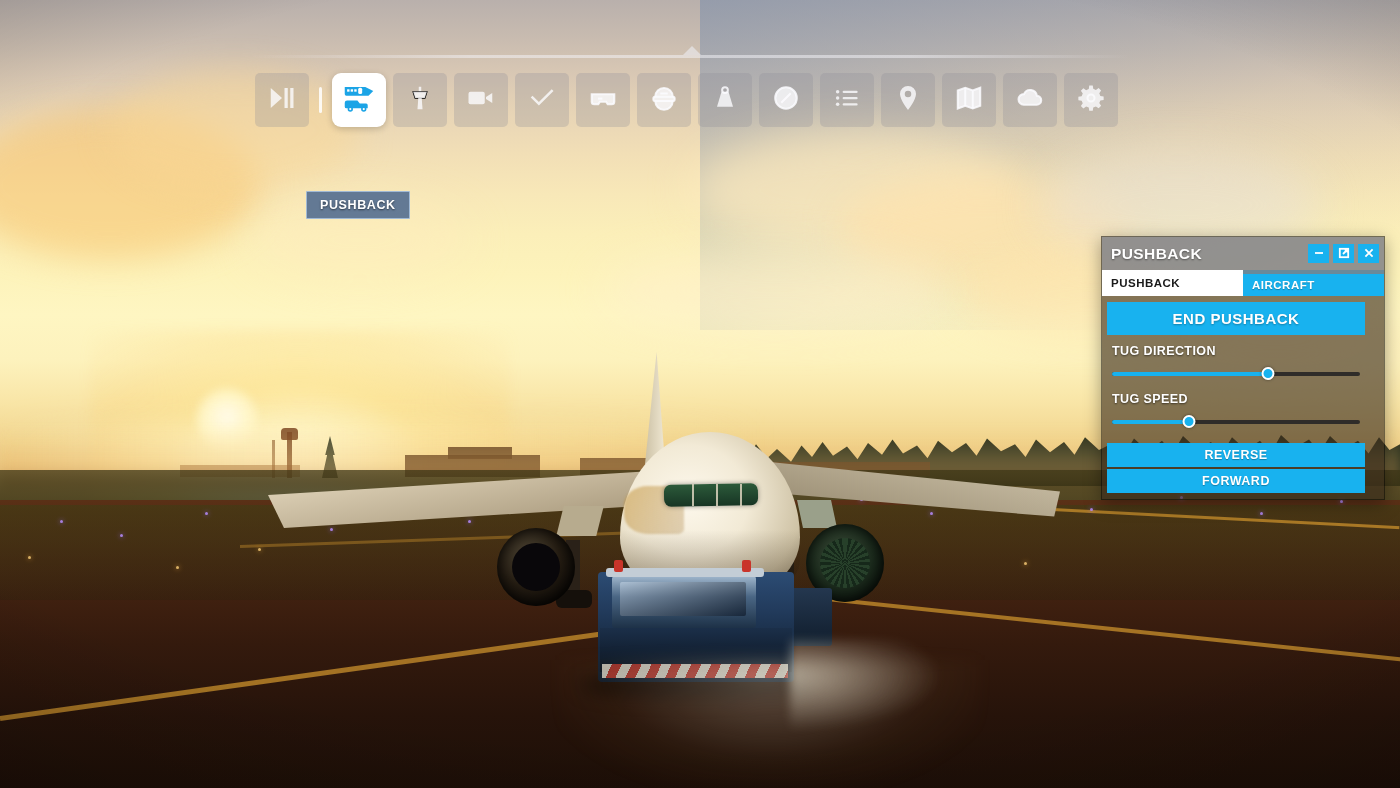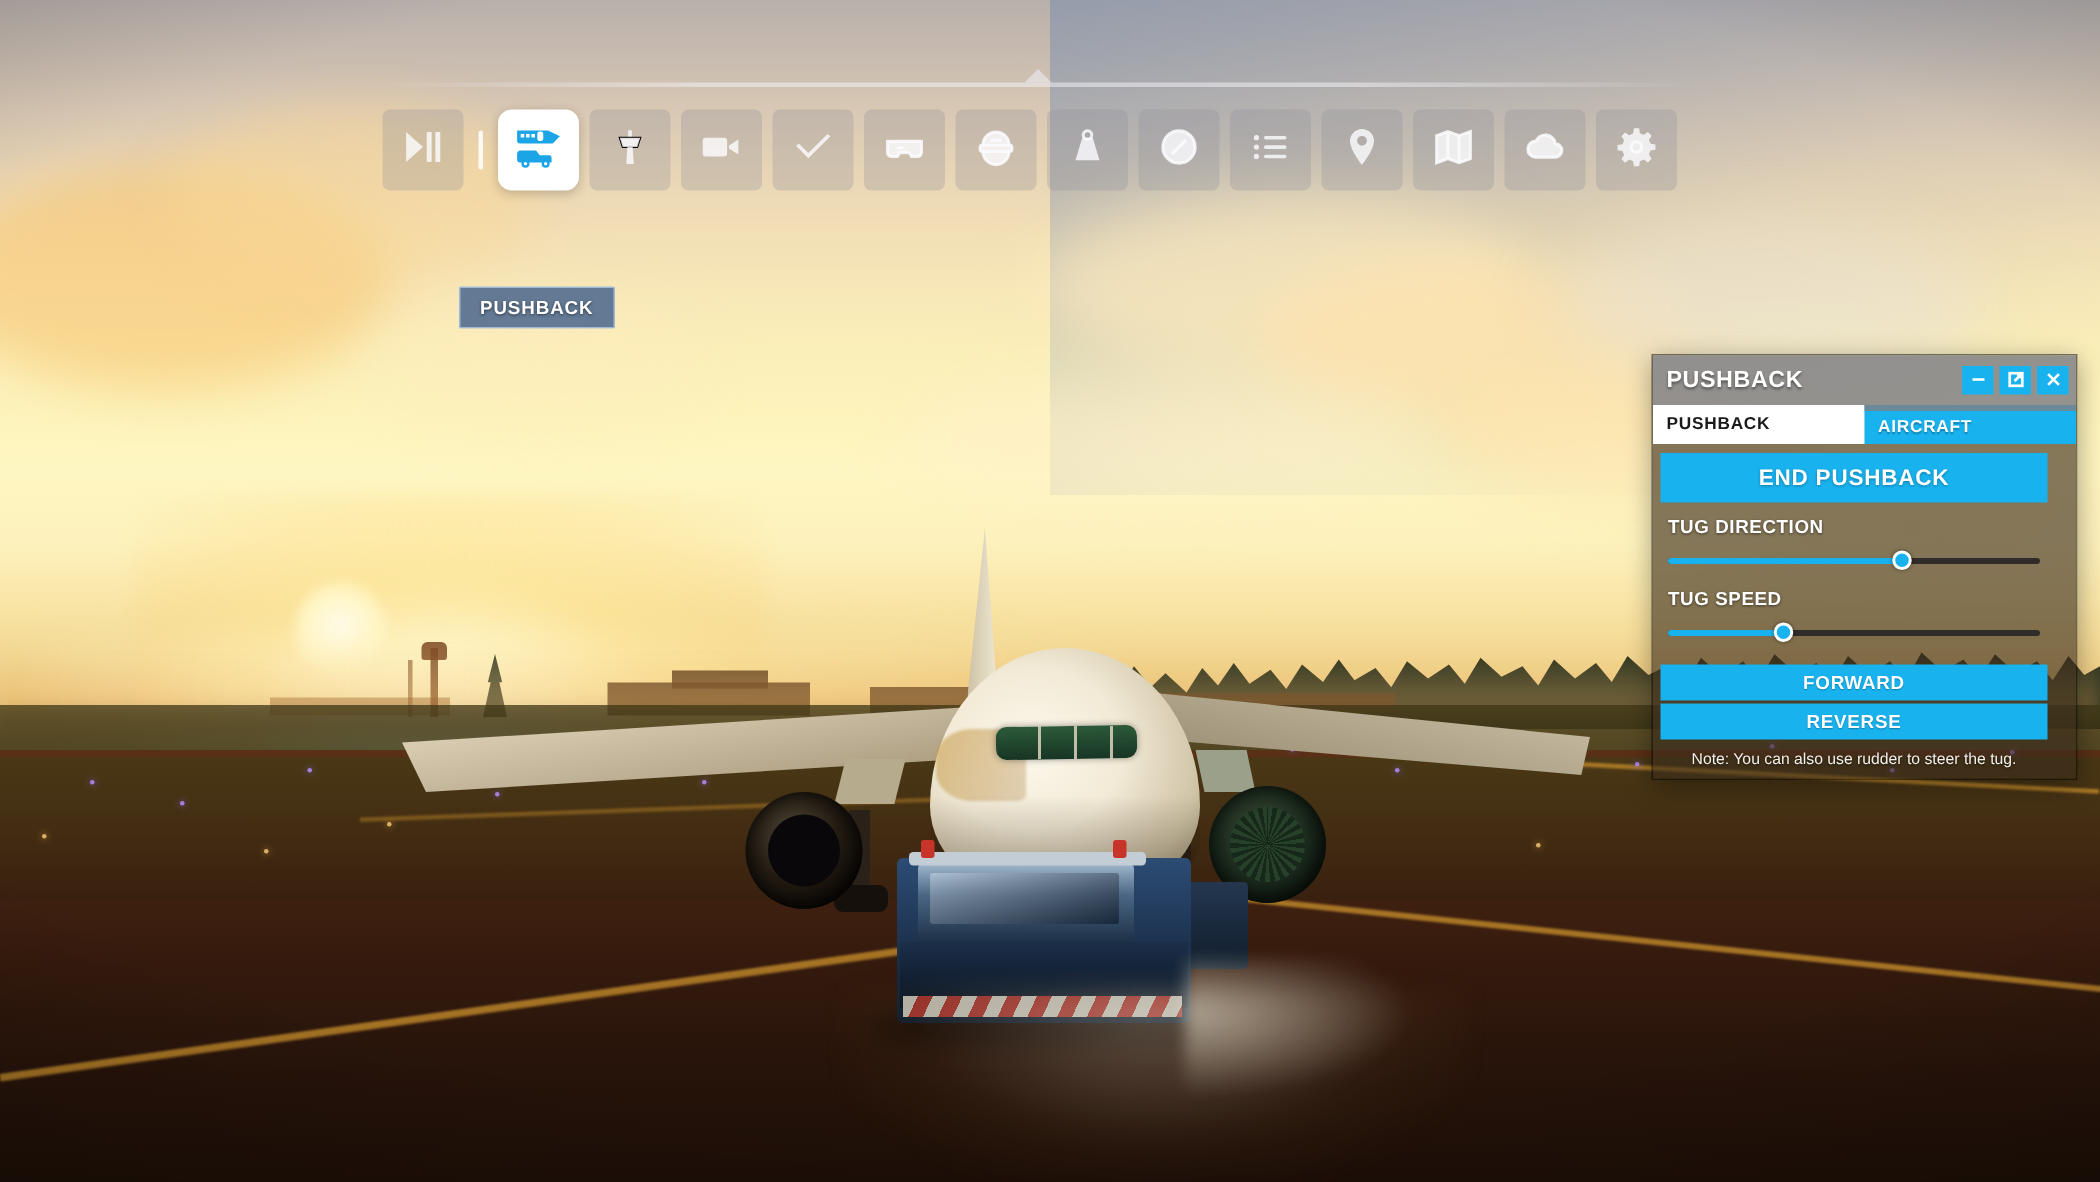--- a/index.html
+++ b/index.html
@@ -622,23 +622,22 @@
       <div class="slider-block">
         <div class="slider-label">TUG SPEED</div>
         <div class="slider">
           <div class="slider-track"></div>
           <div class="slider-fill" id="fill-speed" style="width: 31%;"></div>
           <div class="slider-thumb" id="thumb-speed" style="left: 31%;"></div>
         </div>
       </div>
 
       <div class="btn-row">
+        <button class="btn-dir">REVERSE</button>
         <button class="btn-dir">FORWARD</button>
-        <button class="btn-dir">REVERSE</button>
-      </div>
-
-      <div class="panel-note">Note: You can also use rudder to steer the tug.</div>
+      </div>
+
     </div>
 
   </div>
 
 
 </div>
 
 </body></html>

